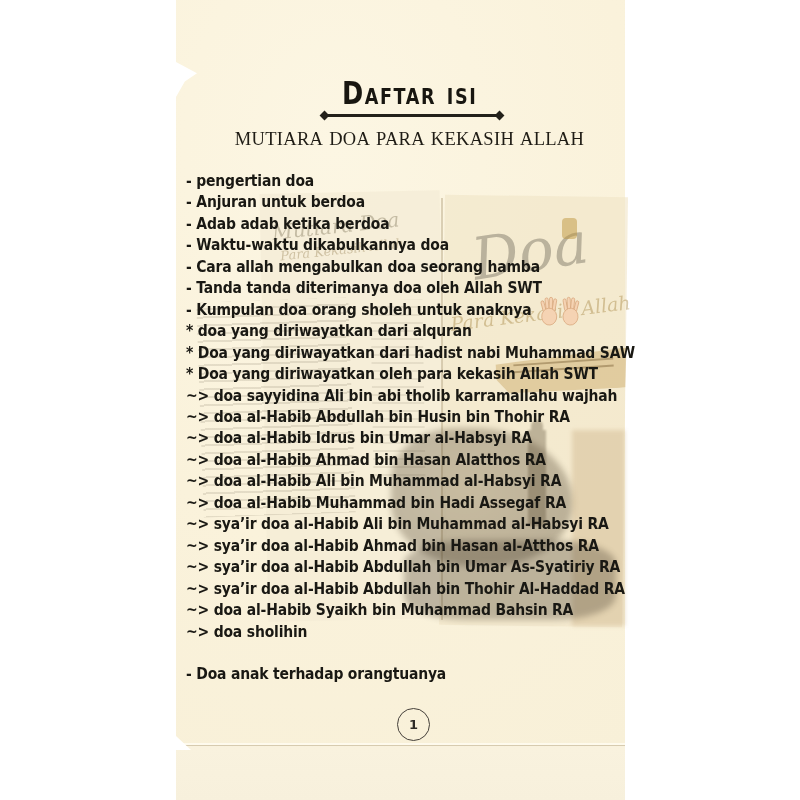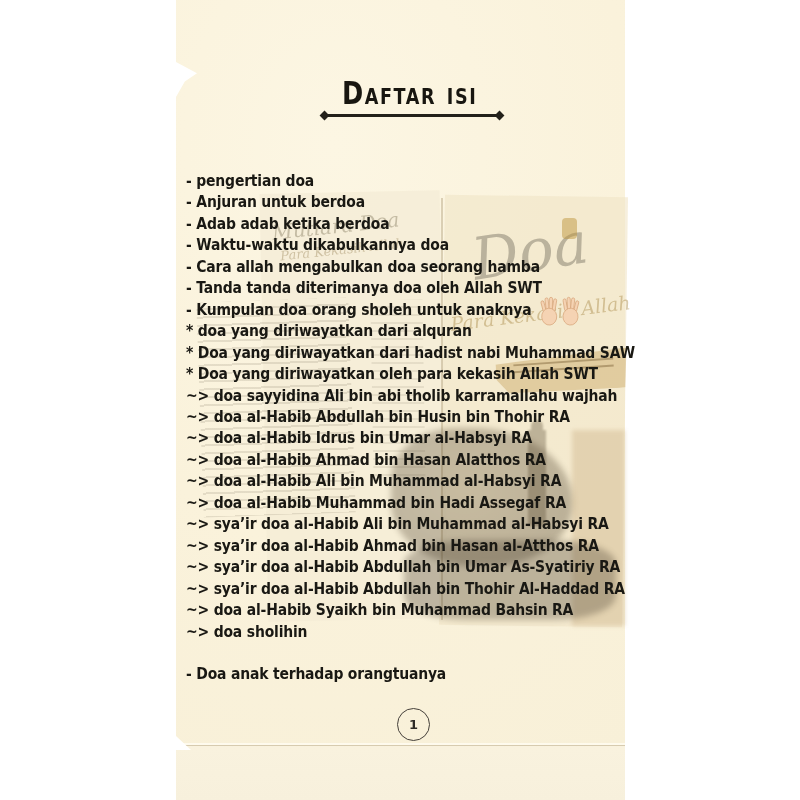--- a/index.html
+++ b/index.html
@@ -103,20 +103,21 @@
   <div class="wm wm-photo"></div>
   <div class="wm wm-tower"></div>
   <div class="wm wm-tan"></div>
   <div class="wm wm-base"></div>
 
   <div class="content">
     <div class="title-wrap">
       <div class="title">Daftar isi</div>
     </div>
     <div class="rule"></div>
+    <div class="subtitle">MUTIARA DOA PARA KEKASIH ALLAH</div>
 
     <div class="toc" id="toc">
         <div class="toc-line">- pengertian doa</div>
         <div class="toc-line">- Anjuran untuk berdoa</div>
         <div class="toc-line">- Adab adab ketika berdoa</div>
         <div class="toc-line">- Waktu-waktu dikabulkannya doa</div>
         <div class="toc-line">- Cara allah mengabulkan doa seorang hamba</div>
         <div class="toc-line">- Tanda tanda diterimanya doa oleh Allah SWT</div>
         <div class="toc-line has-emoji">- Kumpulan doa orang sholeh untuk anaknya
   <svg class="hands" viewBox="0 0 46 32" xmlns="http://www.w3.org/2000/svg">

